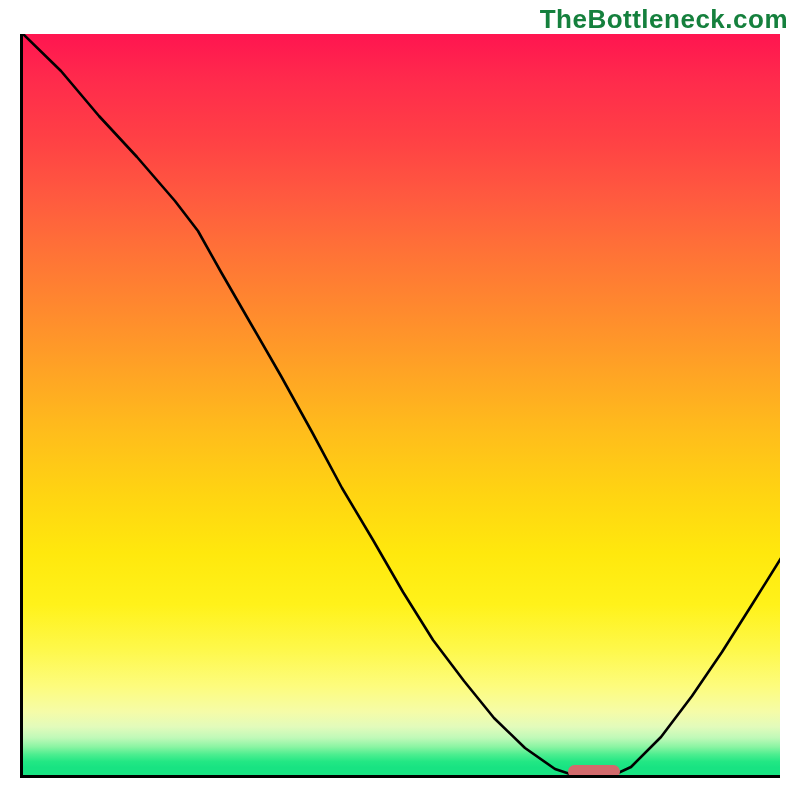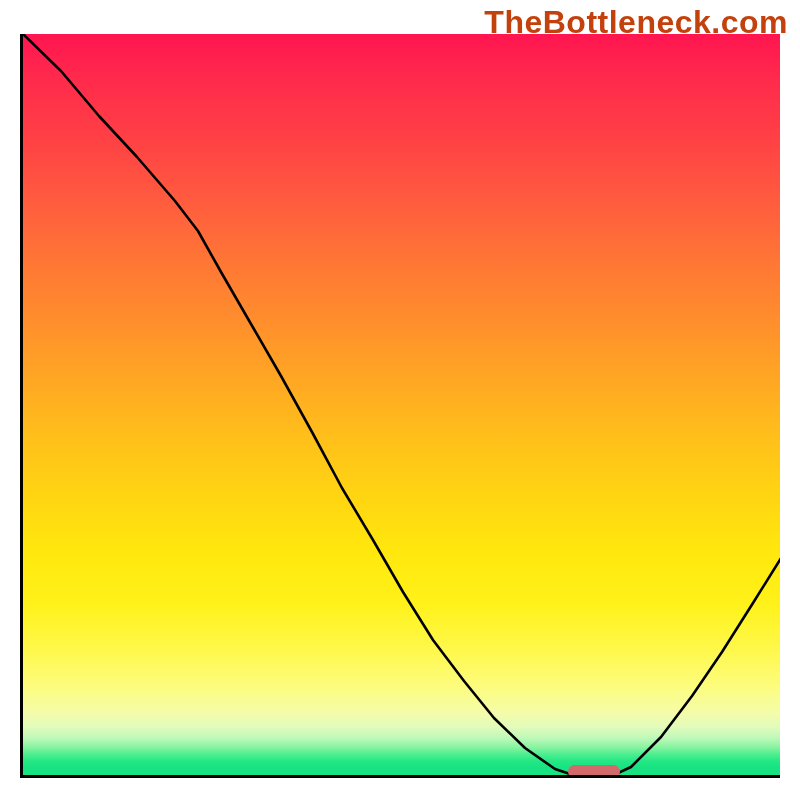--- a/index.html
+++ b/index.html
@@ -12,23 +12,23 @@
   }
   .container {
     position: relative;
     width: 800px;
     height: 800px;
   }
   .watermark {
     position: absolute;
     top: 4px;
     right: 12px;
-    font-size: 32px;
+    font-size: 26px;
     font-weight: bold;
-    color: #c2410c;
+    color: #15803d;
     letter-spacing: 0.5px;
   }
   .plot-area {
     position: absolute;
     left: 20px;
     top: 34px;
     width: 760px;
     height: 744px;
     border-left: 3px solid #000;
     border-bottom: 3px solid #000;

